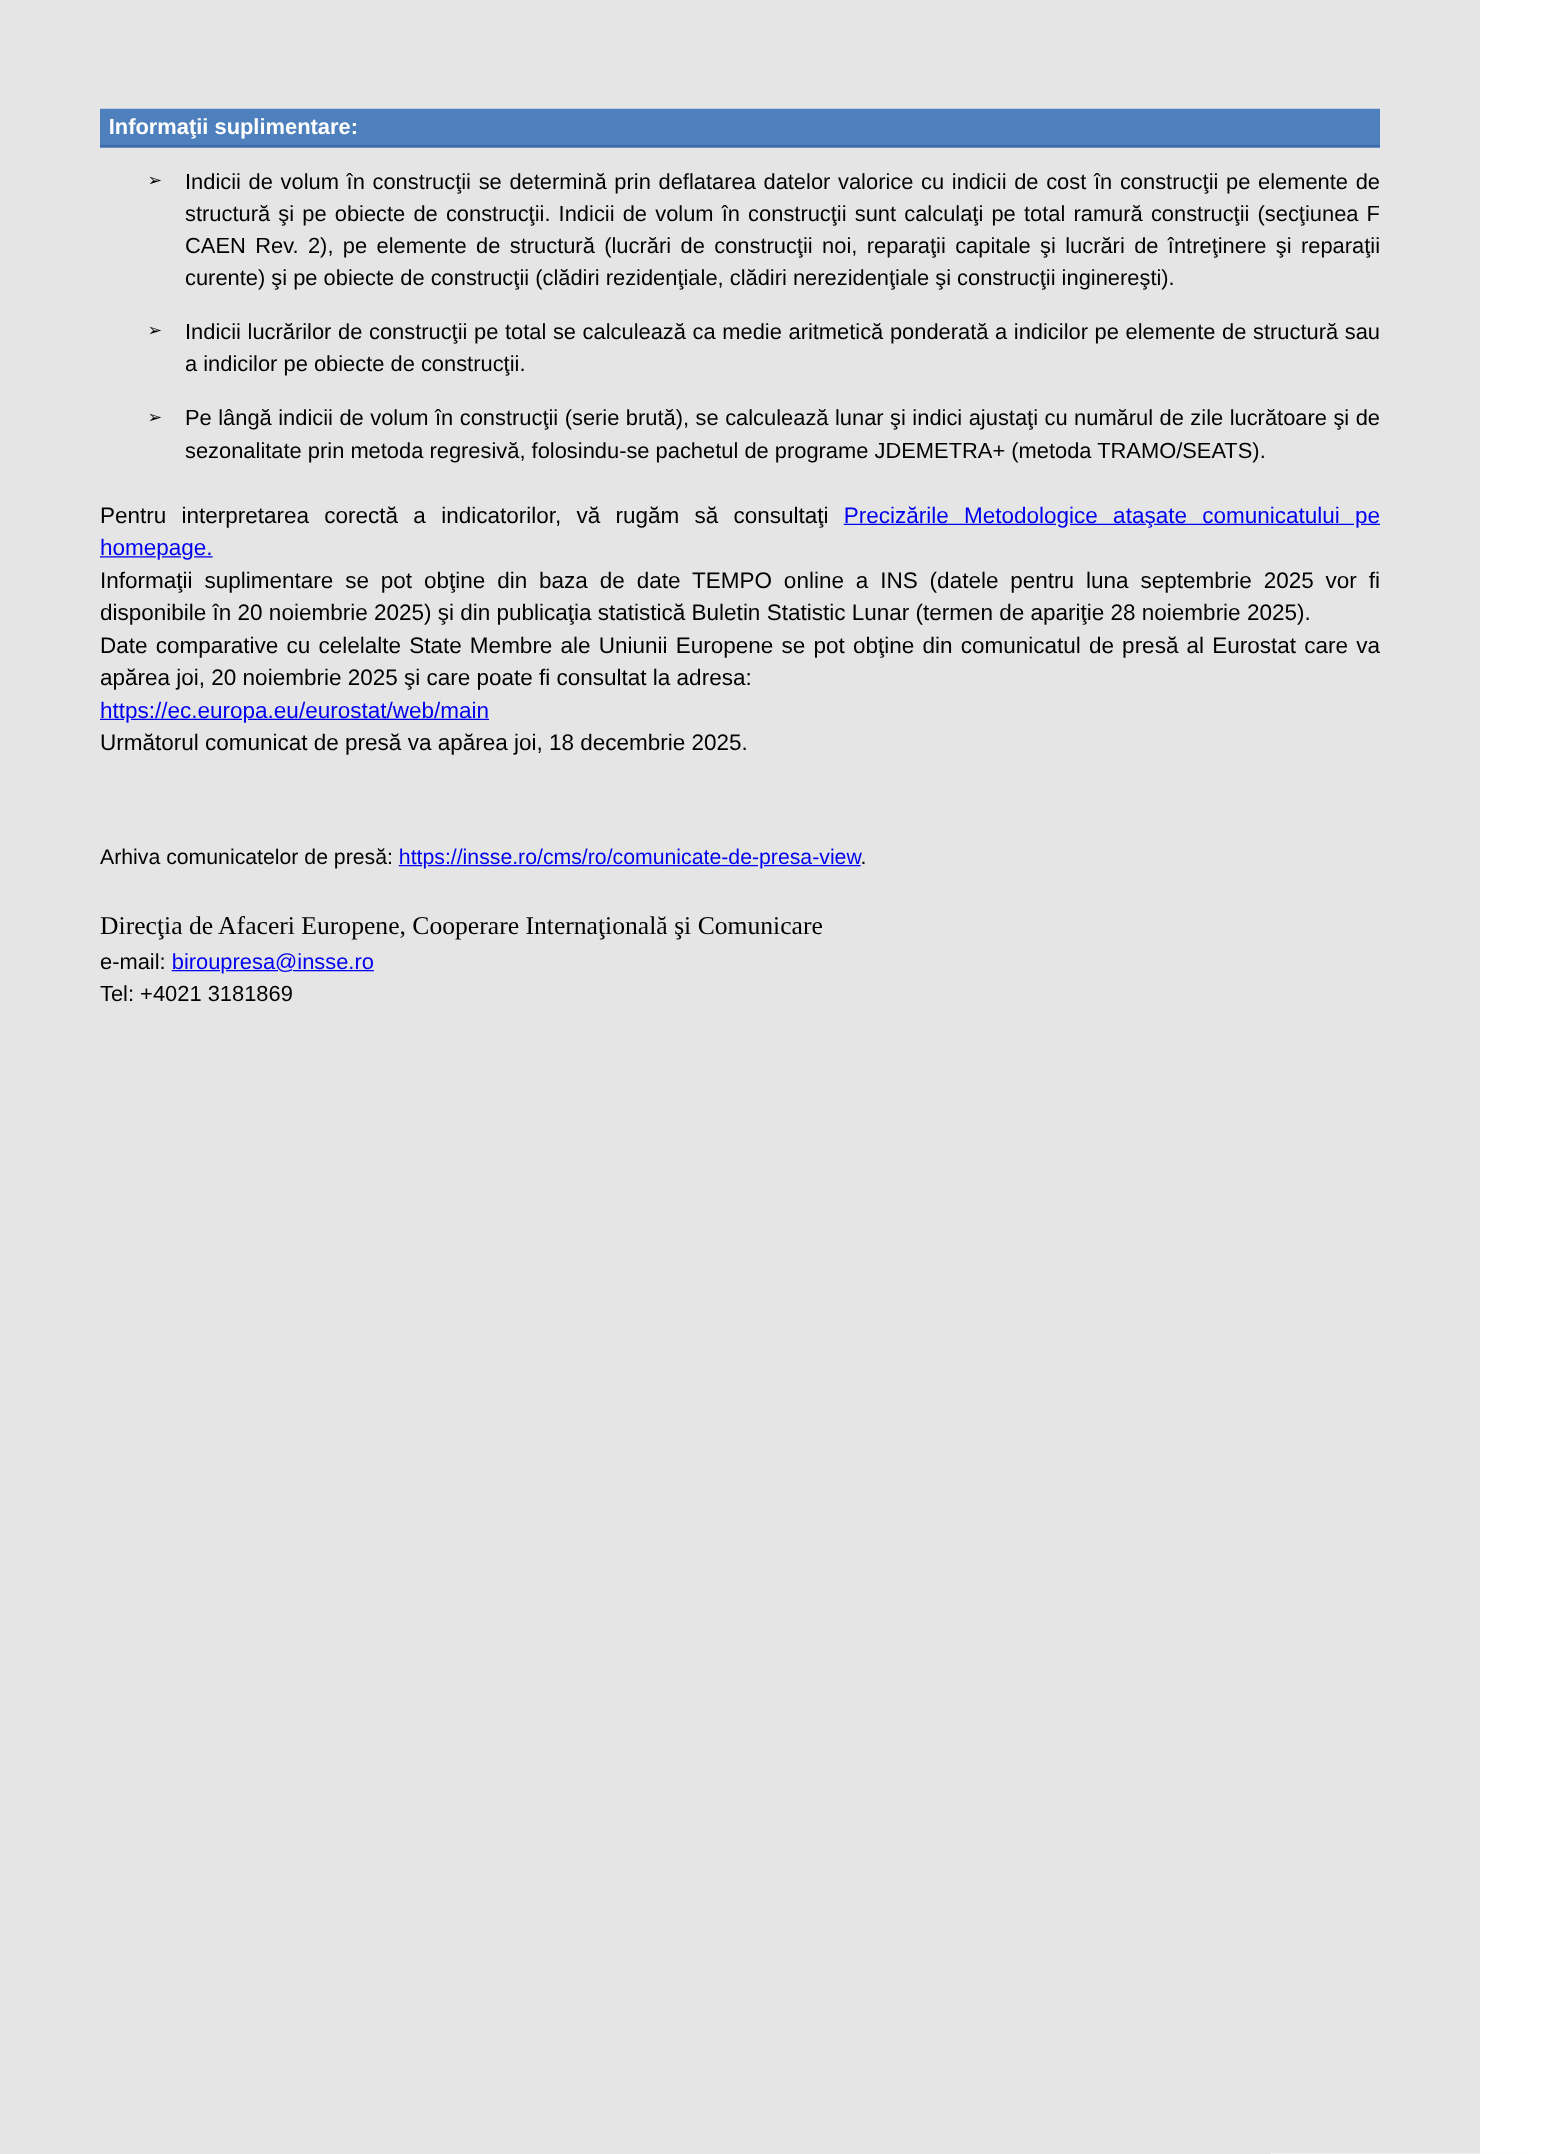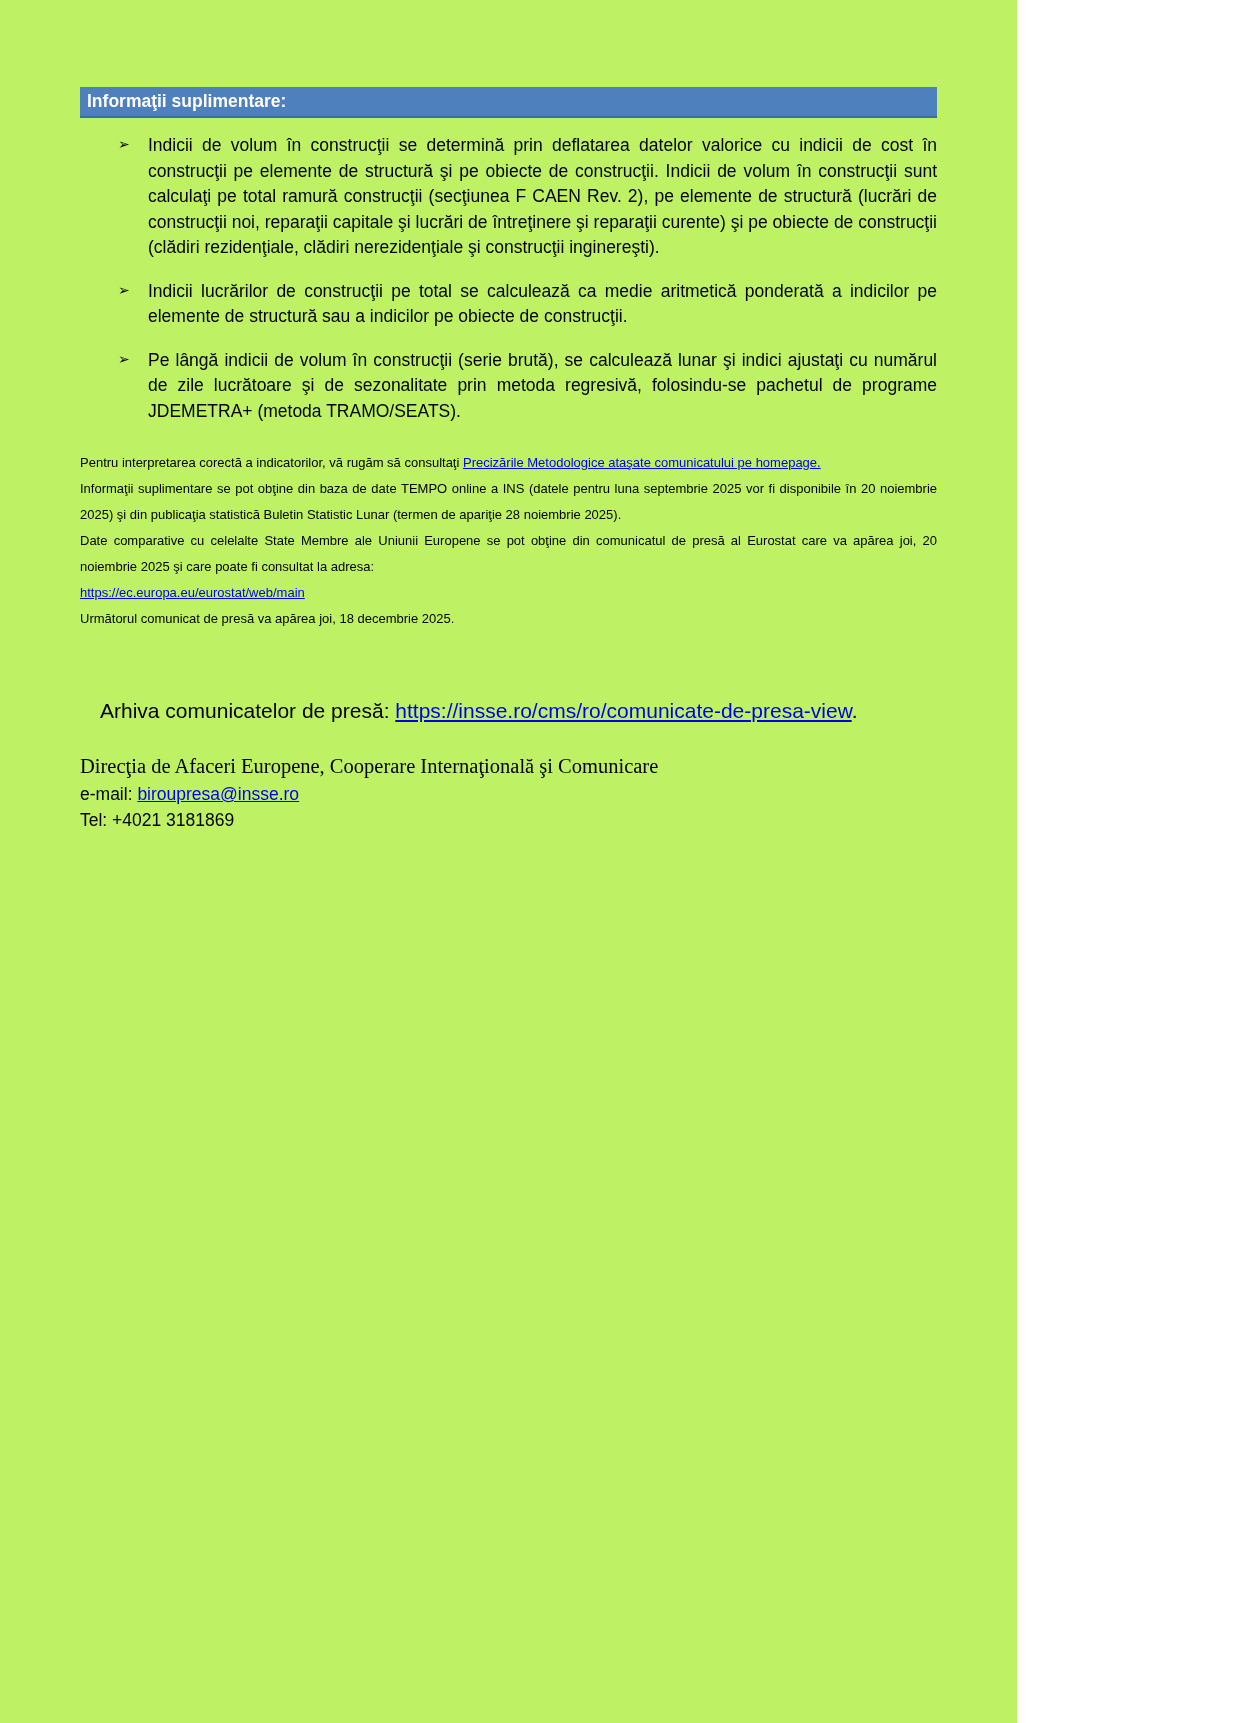--- a/index.html
+++ b/index.html
@@ -1,20 +1,20 @@
 <!DOCTYPE html>
 <html lang="ro"><head>
 <meta charset="utf-8">
 <style>
   * { margin:0; padding:0; box-sizing:border-box; }
   html,body { background:#ffffff; }
   .page {
     position:relative;
-    width:1017px; height:1723px;
-    background:#bef264;
+    width:1184px; height:1723px;
+    background:#e5e5e5;
     font-family:"Liberation Sans","DejaVu Sans",sans-serif;
     color:#000000;
     overflow:hidden;
   }
   .content {
     position:absolute;
     left:80px; right:80px; top:87px;
   }
   .header-bar {
     background:#4d80bd;
@@ -37,28 +37,27 @@
   }
   .bullet .btext {
     flex:1;
     text-align:justify;
     font-size:17.5px;
     line-height:25.5px;
   }
   .para-block { margin-top:26px; }
   .para {
     text-align:justify;
-    font-size:13px;
+    font-size:18px;
     line-height:26px;
   }
   .archive-line {
     margin-top:66px;
-    font-size:21px;
+    font-size:17px;
     line-height:26px;
-    margin-left:20px;
   }
   .dept-heading {
     margin-top:28px;
     font-family:"Liberation Serif","DejaVu Serif",serif;
     font-weight:normal;
     font-size:20.5px;
     line-height:29px;
     color:#000000;
   }
   .contact-line {

